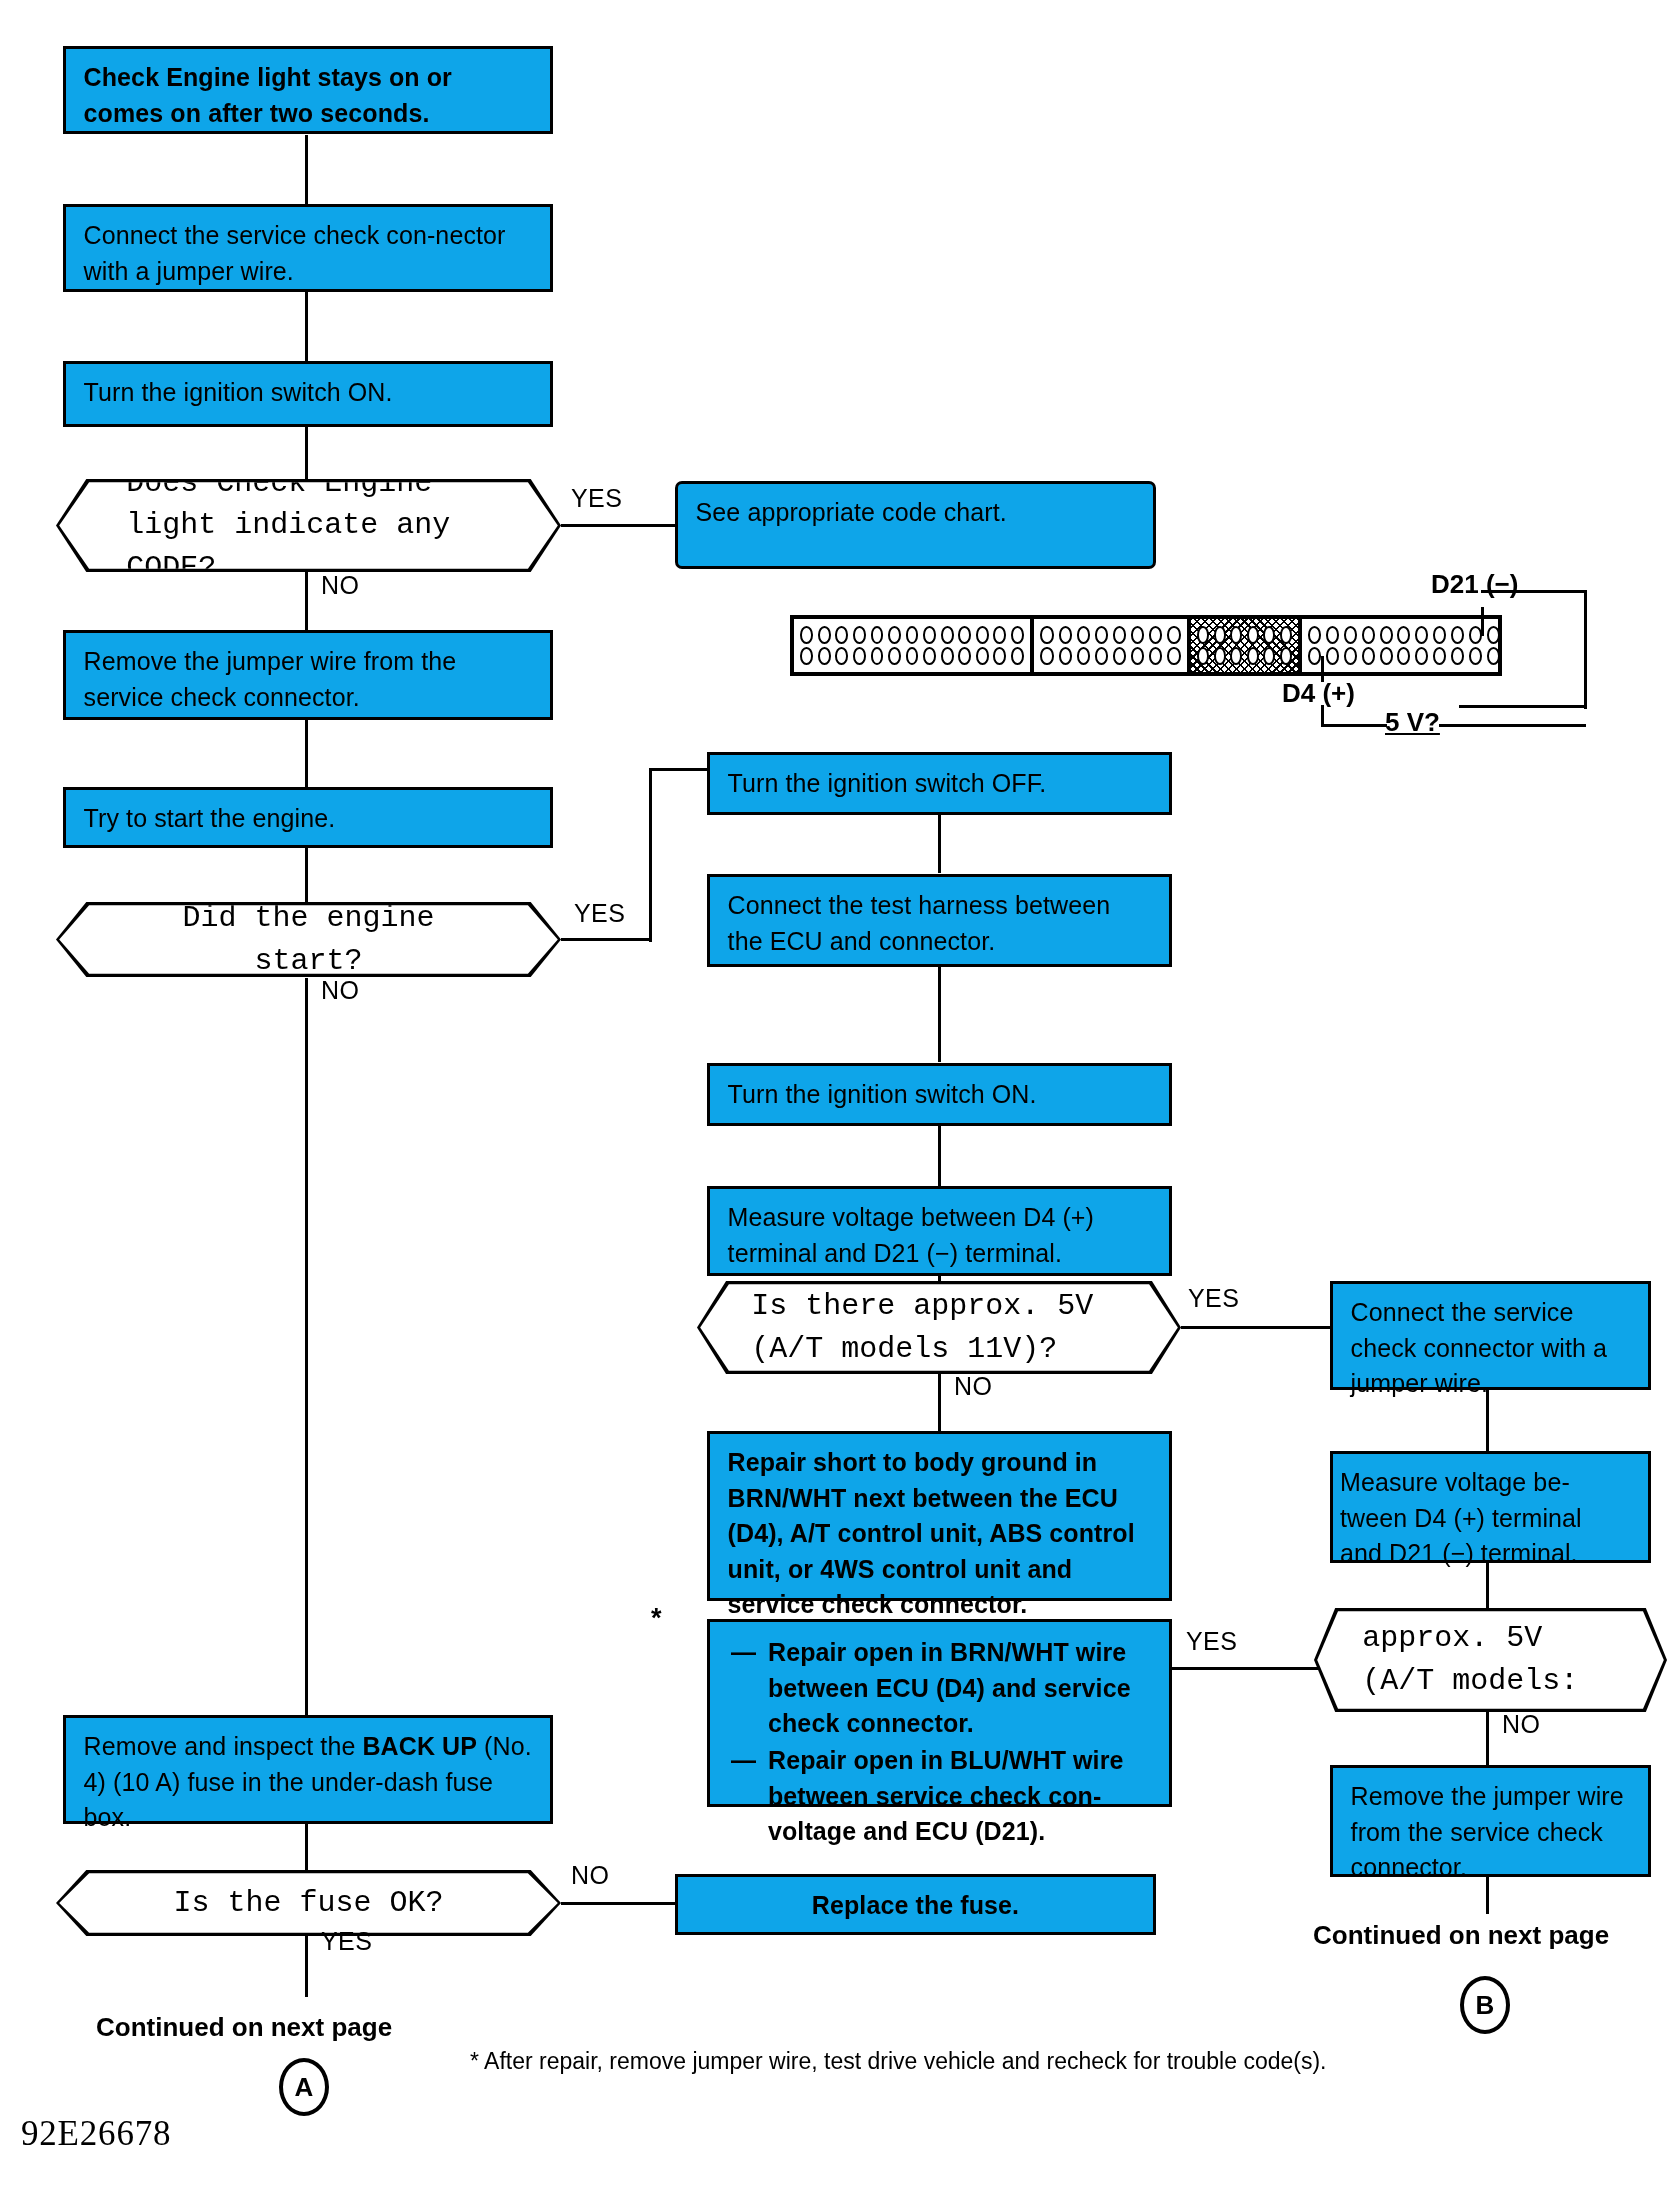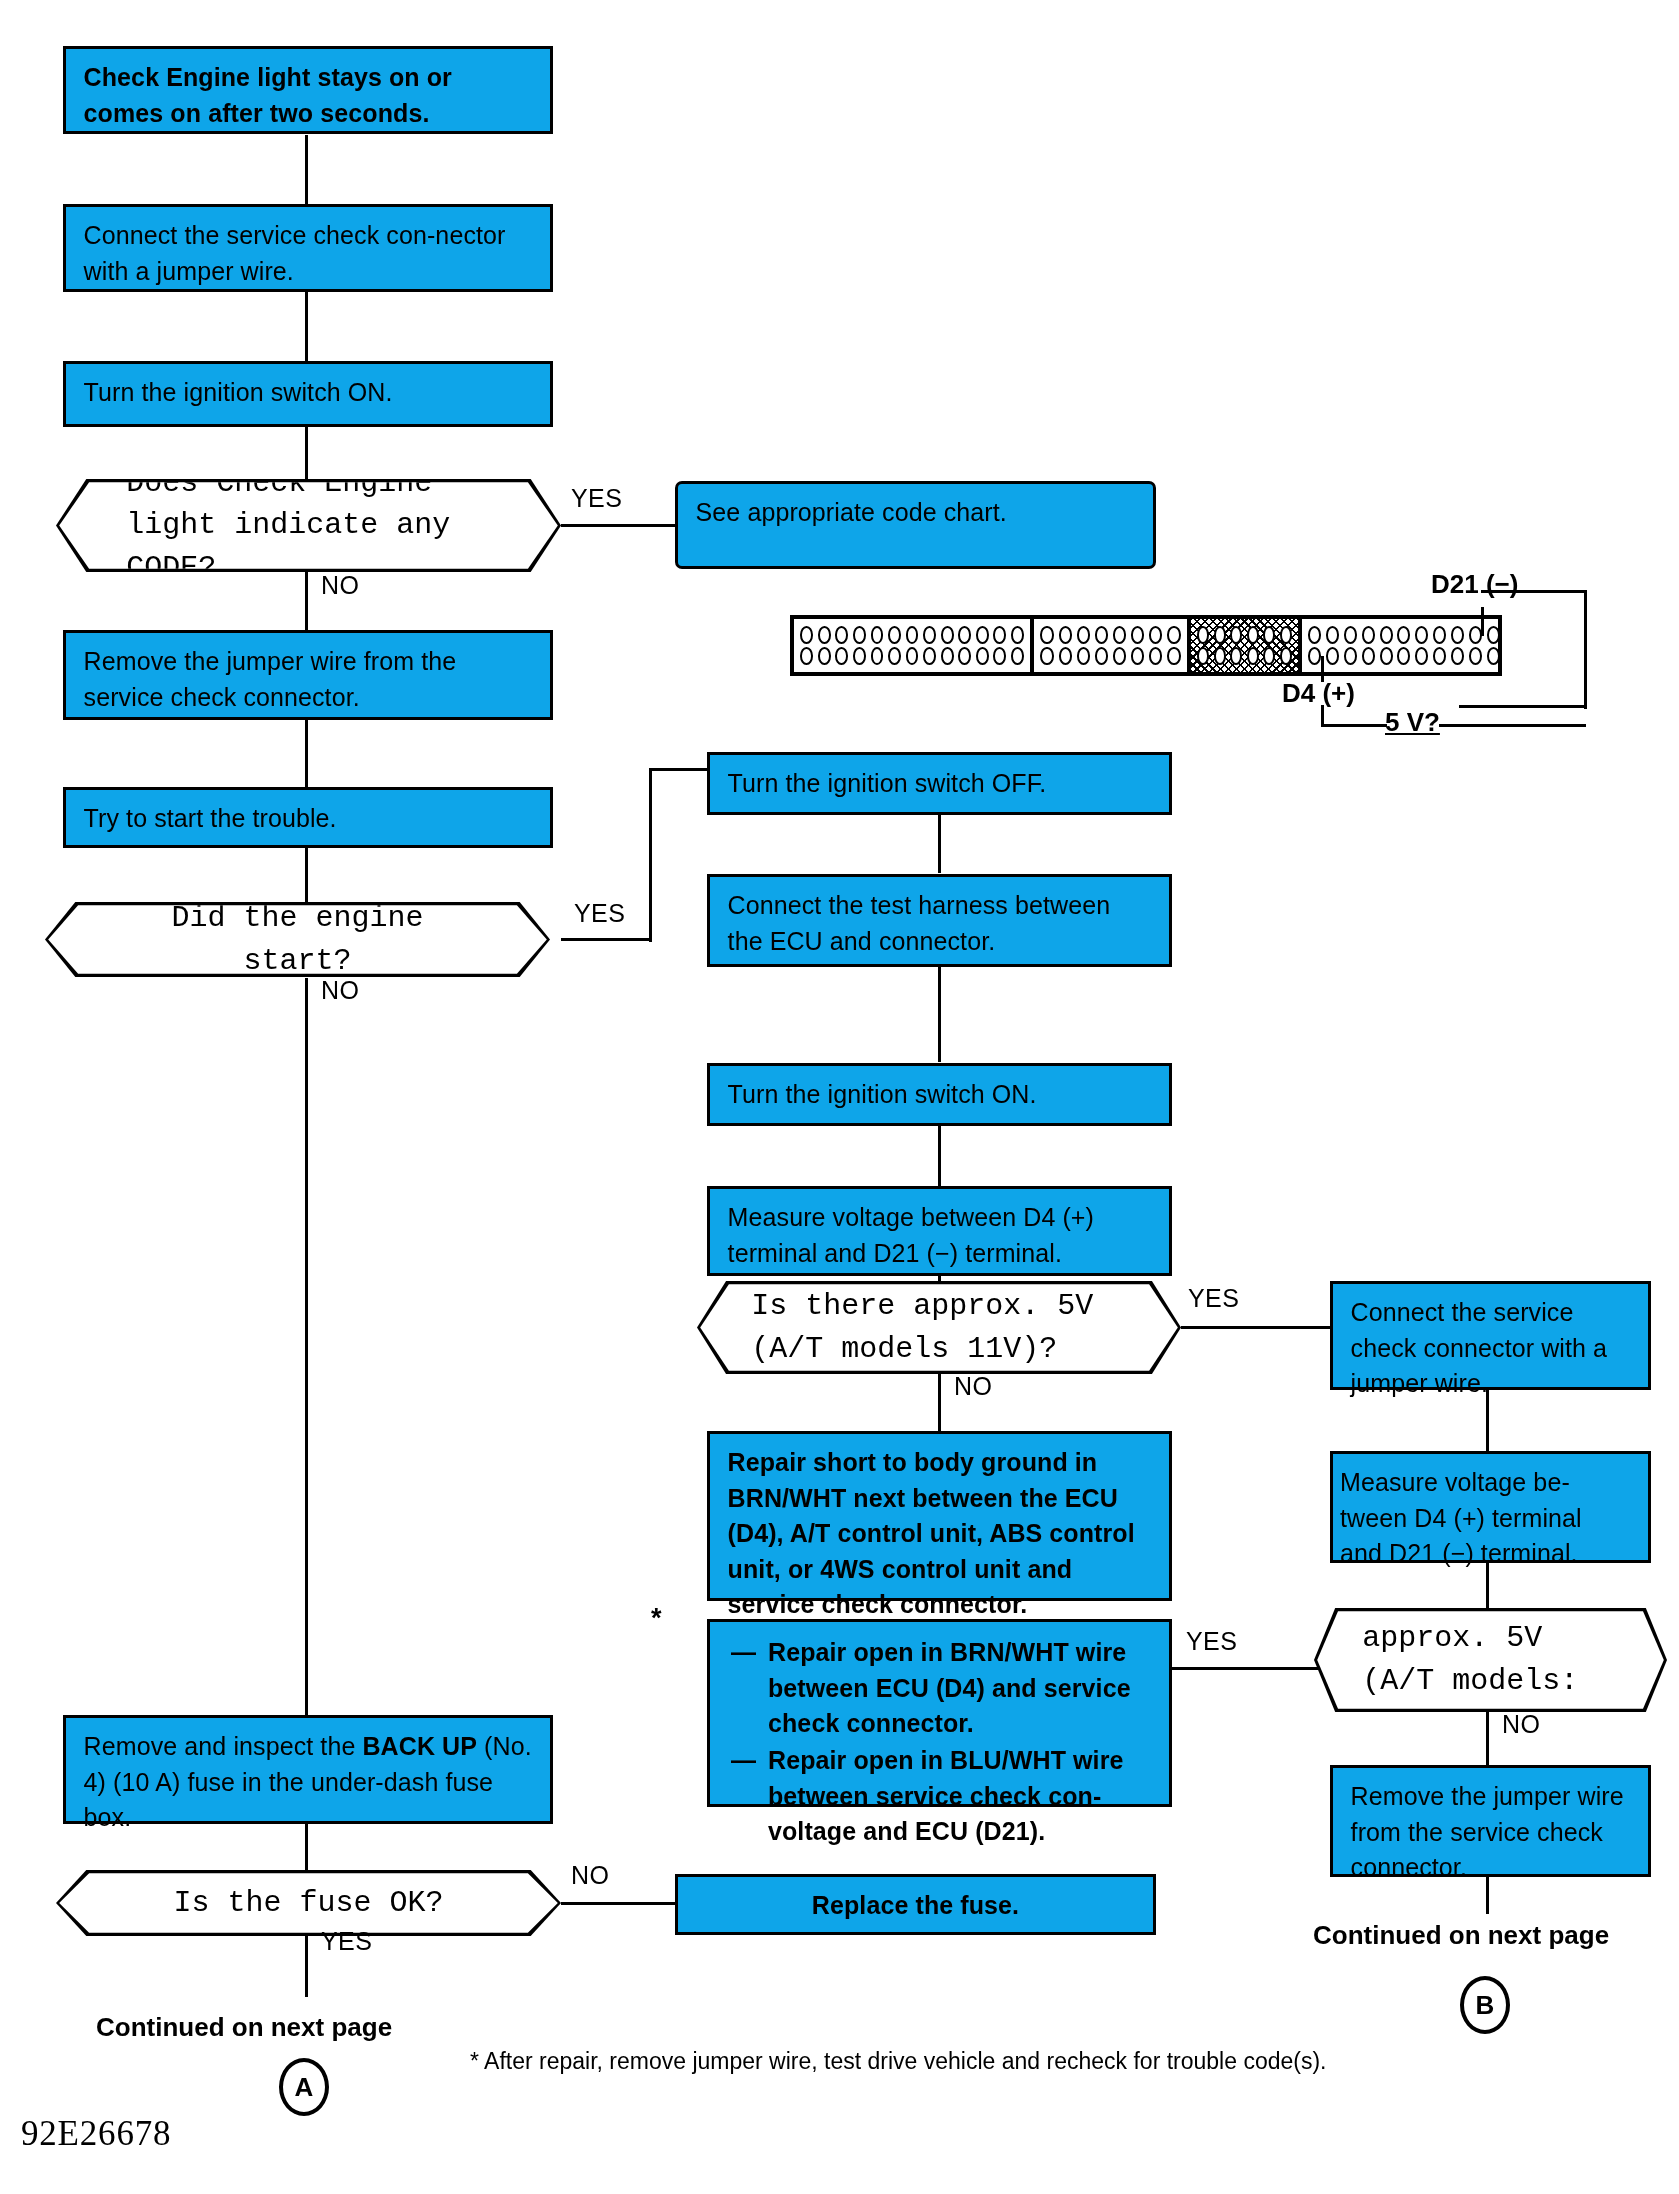--- a/index.html
+++ b/index.html
@@ -181,25 +181,25 @@
 
   <div class="ln vl" style="left:305px;top:572px;height:58px;"></div>
   <span class="lbl" style="left:321px;top:571px;">NO</span>
 
   <div class="box" style="left:63px;top:630px;width:490px;height:90px;">
     <span class="txt">Remove the jumper wire from the service check connector.</span>
   </div>
   <div class="ln vl" style="left:305px;top:720px;height:67px;"></div>
 
   <div class="box" style="left:63px;top:787px;width:490px;height:61px;">
-    <span class="txt">Try to start the trouble.</span>
+    <span class="txt">Try to start the engine.</span>
   </div>
   <div class="ln vl" style="left:305px;top:848px;height:54px;"></div>
 
-  <div class="dec ctr" style="left:45px;top:902px;width:505px;height:75px;">
+  <div class="dec ctr" style="left:56px;top:902px;width:505px;height:75px;">
     <div class="inner">
         <span class="txt">Did the engine start?</span>
       </div>
   </div>
 
   <div class="ln hl" style="left:561px;top:938px;width:91px;"></div>
   <span class="lbl" style="left:574px;top:899px;">YES</span>
   <div class="ln vl" style="left:649px;top:768px;height:174px;"></div>
   <div class="ln hl" style="left:649px;top:768px;width:58px;"></div>
 

